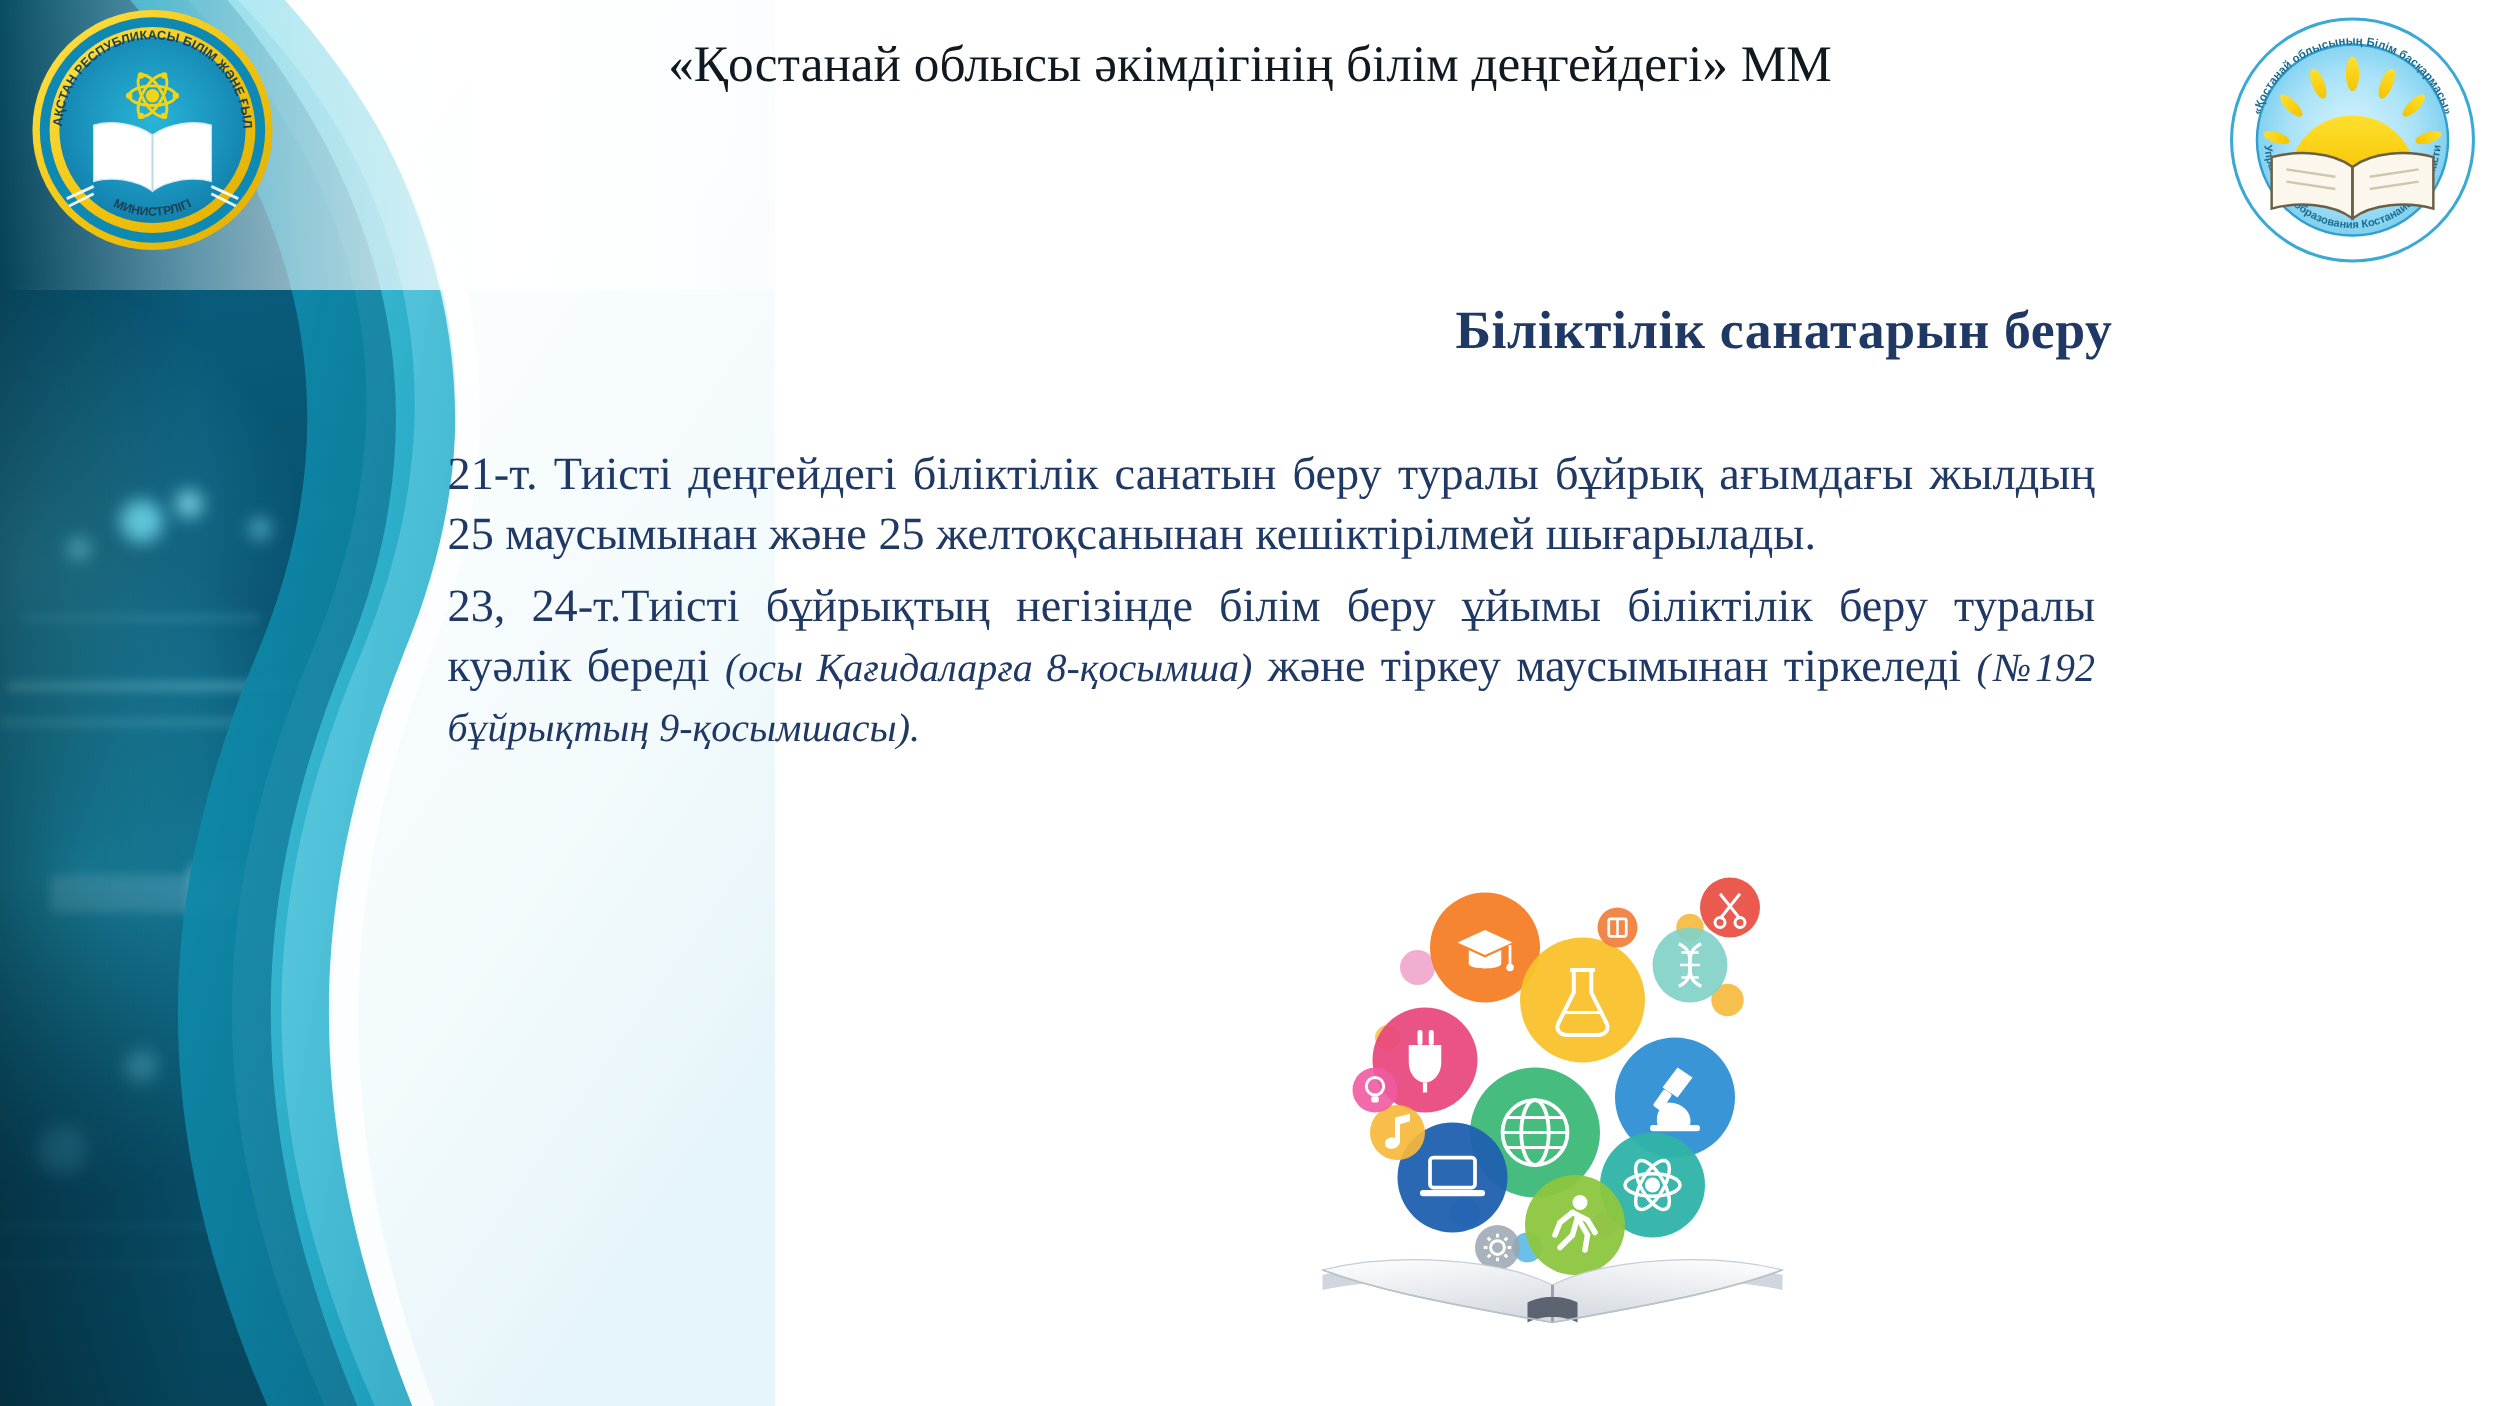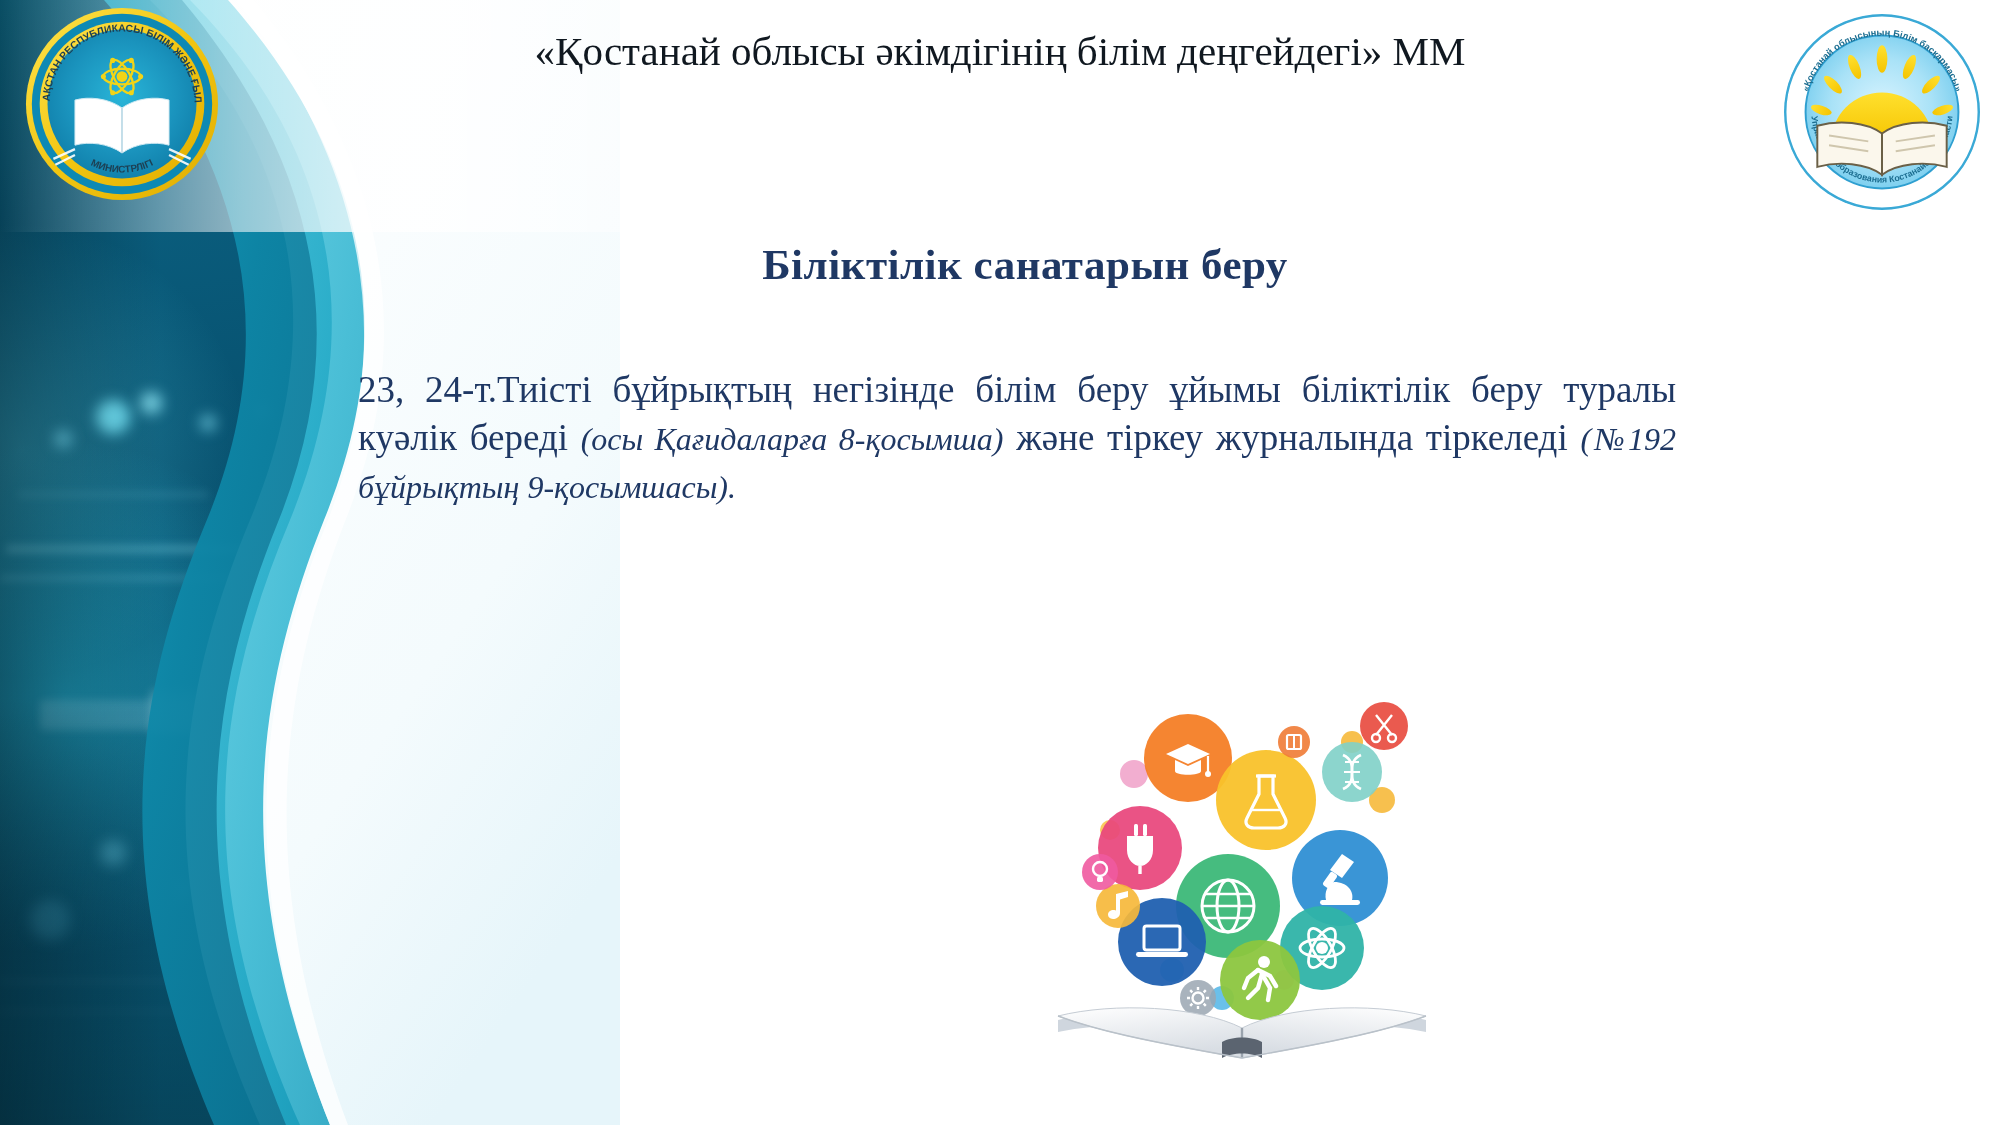--- a/index.html
+++ b/index.html
@@ -117,21 +117,21 @@
     font-family: "Liberation Serif", "DejaVu Serif", serif;
     font-size: 41px;
     line-height: 1.15;
     color: #101820;
     letter-spacing: 0px;
   }
   .slide-title {
     position: absolute;
     left: 360px; top: 240px;
     width: 1330px;
-    text-align: center;
+    text-align: right;
     font-family: "Liberation Serif", "DejaVu Serif", serif;
     font-weight: bold;
     font-size: 43px;
     color: #1f3864;
     letter-spacing: 0.5px;
   }
   .body-block {
     position: absolute;
     left: 358px; top: 356px;
     width: 1318px;
@@ -318,21 +318,22 @@
       <path d="M 100 122 L 100 164" stroke="#6b6047" stroke-width="2" fill="none"></path>
       <path d="M 46 124 L 86 130 M 46 134 L 86 140 M 114 130 L 154 124 M 114 140 L 154 134" stroke="#cfc6ad" stroke-width="2" fill="none"></path>
     </g>
   </svg>
 
   <div class="slide-header">«Қостанай облысы әкімдігінің білім деңгейдегі» ММ</div>
 
   <div class="slide-title">Біліктілік санатарын  беру</div>
 
   <div class="body-block">
-    <p class="para para-2"><span>23, 24-т.Тиісті бұйрықтың негізінде білім беру ұйымы біліктілік беру туралы куәлік береді </span><span class="ital">(осы Қағидаларға 8-қосымша)</span><span> және тіркеу журналында тіркеледі </span><span class="ital">(№192 бұйрықтың 9-қосымшасы).</span></p>
+    <p class="para para-1">21-т. Тиісті деңгейдегі біліктілік санатын беру туралы бұйрық ағымдағы жылдың 25 маусымынан және 25 желтоқсанынан кешіктірілмей шығарылады.</p>
+    <p class="para para-2"><span>23, 24-т.Тиісті бұйрықтың негізінде білім беру ұйымы біліктілік беру туралы куәлік береді </span><span class="ital">(осы Қағидаларға 8-қосымша)</span><span> және тіркеу маусымынан тіркеледі </span><span class="ital">(№192 бұйрықтың 9-қосымшасы).</span></p>
   </div>
 
   <svg class="illus" viewBox="0 0 440 400">
     <defs>
       <linearGradient id="pgL" x1="0" y1="0" x2="0.4" y2="1">
         <stop offset="0%" stop-color="#ffffff"></stop>
           <stop offset="100%" stop-color="#d9dee4"></stop>
       </linearGradient>
       <linearGradient id="pgR" x1="1" y1="0" x2="0.6" y2="1">
         <stop offset="0%" stop-color="#ffffff"></stop>

